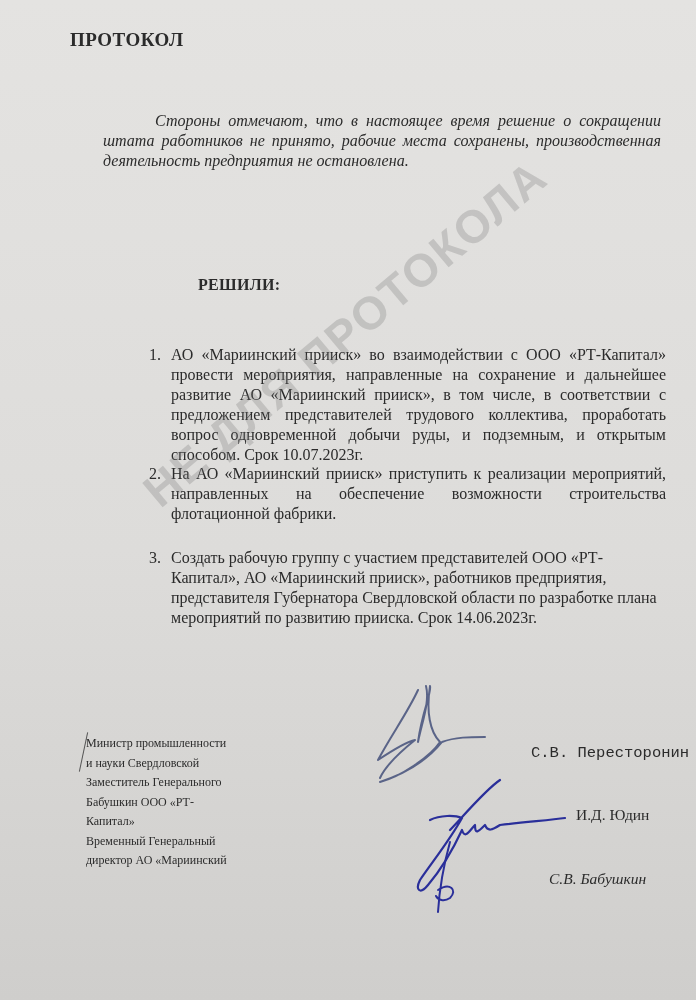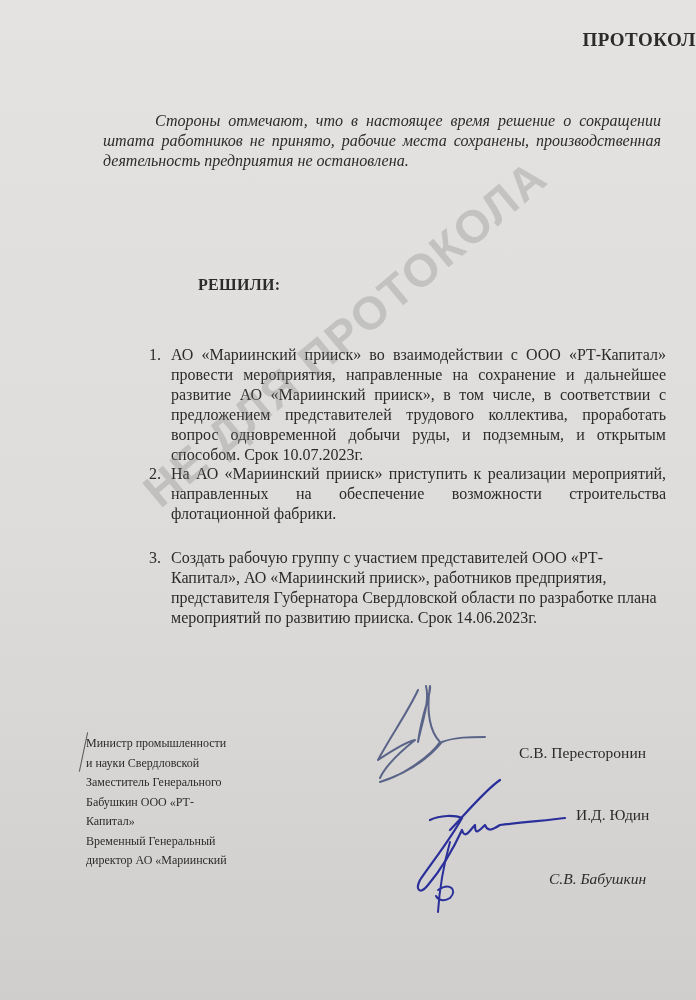--- a/index.html
+++ b/index.html
@@ -3,37 +3,37 @@
   <meta charset="utf-8">
   <style>
     html, body { margin: 0; padding: 0; }
     body {
       width: 696px; height: 1000px; overflow: hidden; position: relative;
       background: linear-gradient(180deg, #e4e3e1 0%, #dddcda 55%, #cfcecc 100%);
       font-family: "Liberation Serif", "DejaVu Serif", serif;
       color: #2b2b2b;
     }
     .page { position: absolute; left: 0; top: 0; width: 696px; height: 1000px; }
-    .title-block { position: absolute; top: 28px; left: 0; width: 696px; text-align: right; font-weight: bold; }
+    .title-block { position: absolute; top: 28px; left: 0; width: 696px; text-align: left; font-weight: bold; }
     .title-main { font-size: 19px; letter-spacing: 0.5px; margin-left: 70px; line-height: 24px; }
     .title-sub { font-size: 16.5px; line-height: 21px; margin-left: 95px; }
     .para { position: absolute; left: 103px; width: 558px; font-size: 16px; line-height: 20px; text-align: justify; }
     .para .indent { display: inline-block; width: 52px; }
     #p1 { top: 111px; font-style: italic; }
     #p2 { top: 161px; }
     .resolved { position: absolute; top: 276px; left: 150px; font-weight: bold; font-size: 16px; letter-spacing: 0.3px; margin-left: 48px; }
     .item { position: absolute; left: 171px; width: 495px; font-size: 16px; line-height: 20px; text-align: justify; }
     .item .num { position: absolute; left: -22px; top: 0; }
     #item1 { top: 345px; }
     #item2 { top: 464px; }
     #item3 { top: 548px; width: 490px; text-align: left; }
     .sign-roles { position: absolute; left: 86px; top: 734px; font-size: 12px; line-height: 19.5px; width: 200px; }
     .sign-roles div { white-space: nowrap; }
     .signer { position: absolute; font-size: 15.5px; }
-    #signer1 { left: 519px; top: 744px; }
+    #signer1 { left: 531px; top: 744px; font-family: Liberation Mono, monospace; }
     #signer2 { left: 576px; top: 806px; }
     #signer3 { left: 549px; top: 870px; font-style: italic; }
     .signature { position: absolute; }
     .watermark {
       position: absolute; left: 150px; top: 470px;
       font-family: "Liberation Sans", "DejaVu Sans", sans-serif;
       font-weight: bold; font-size: 46px; color: rgba(120,120,120,0.28);
       transform: rotate(-40deg); transform-origin: left center; white-space: nowrap;
       letter-spacing: 2px;
     }

